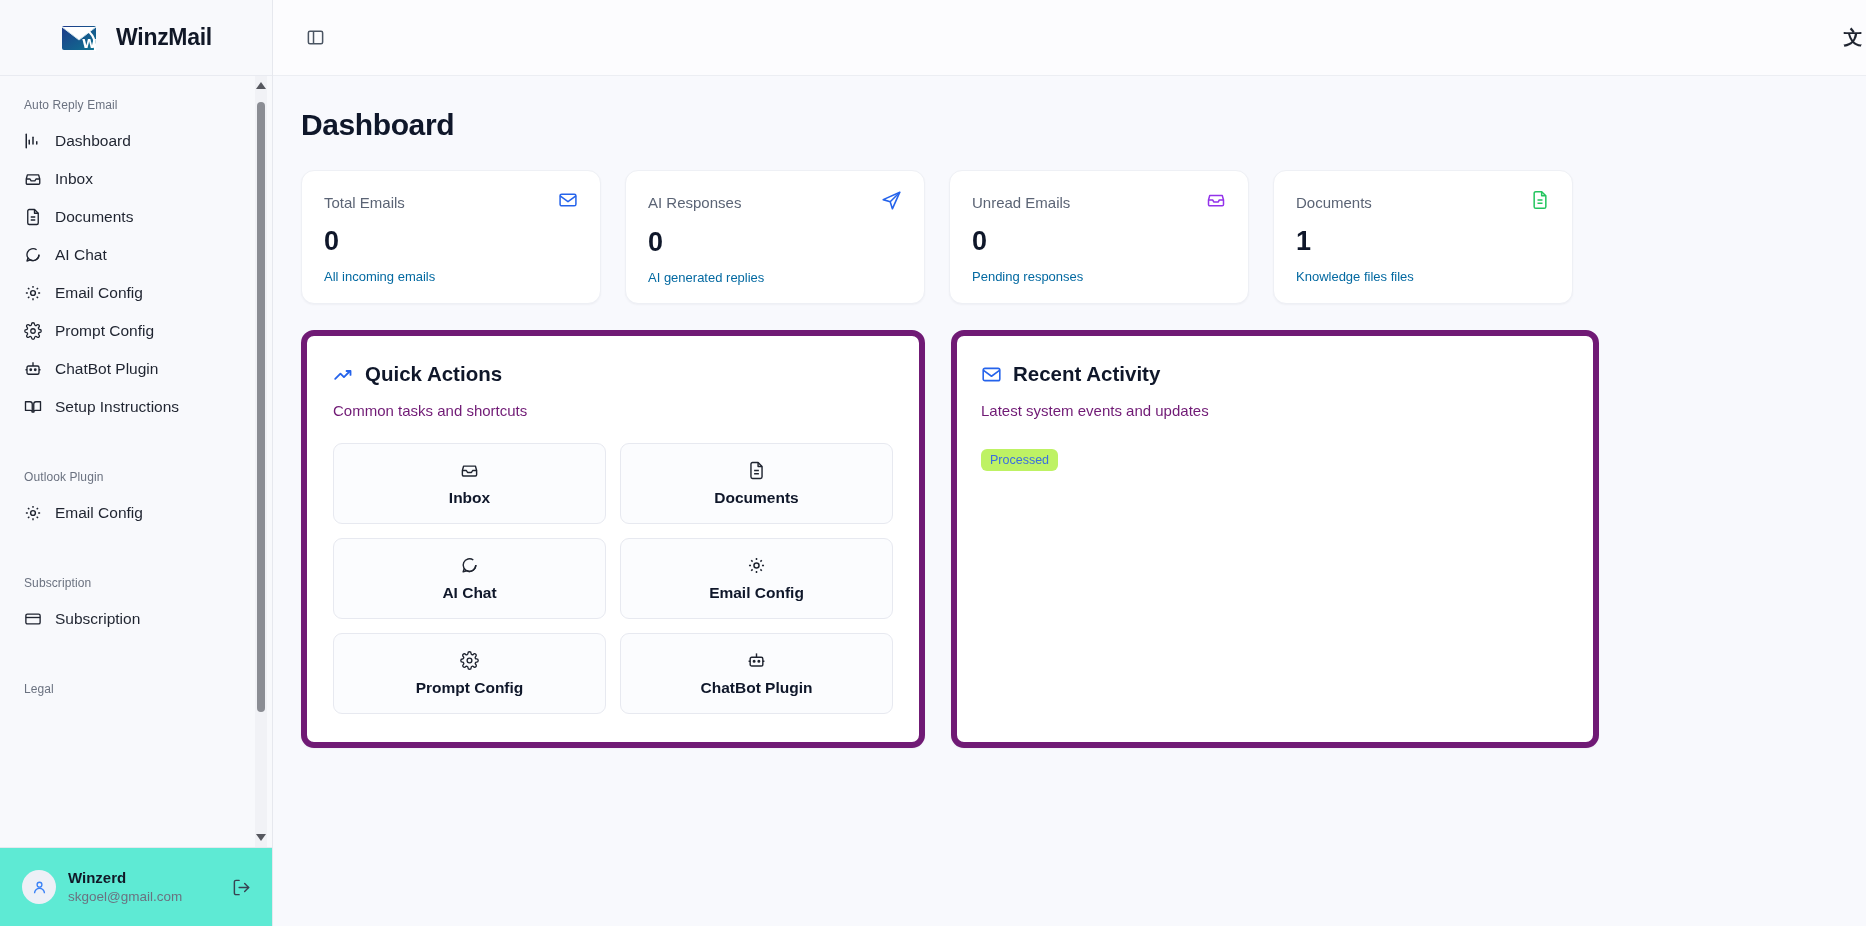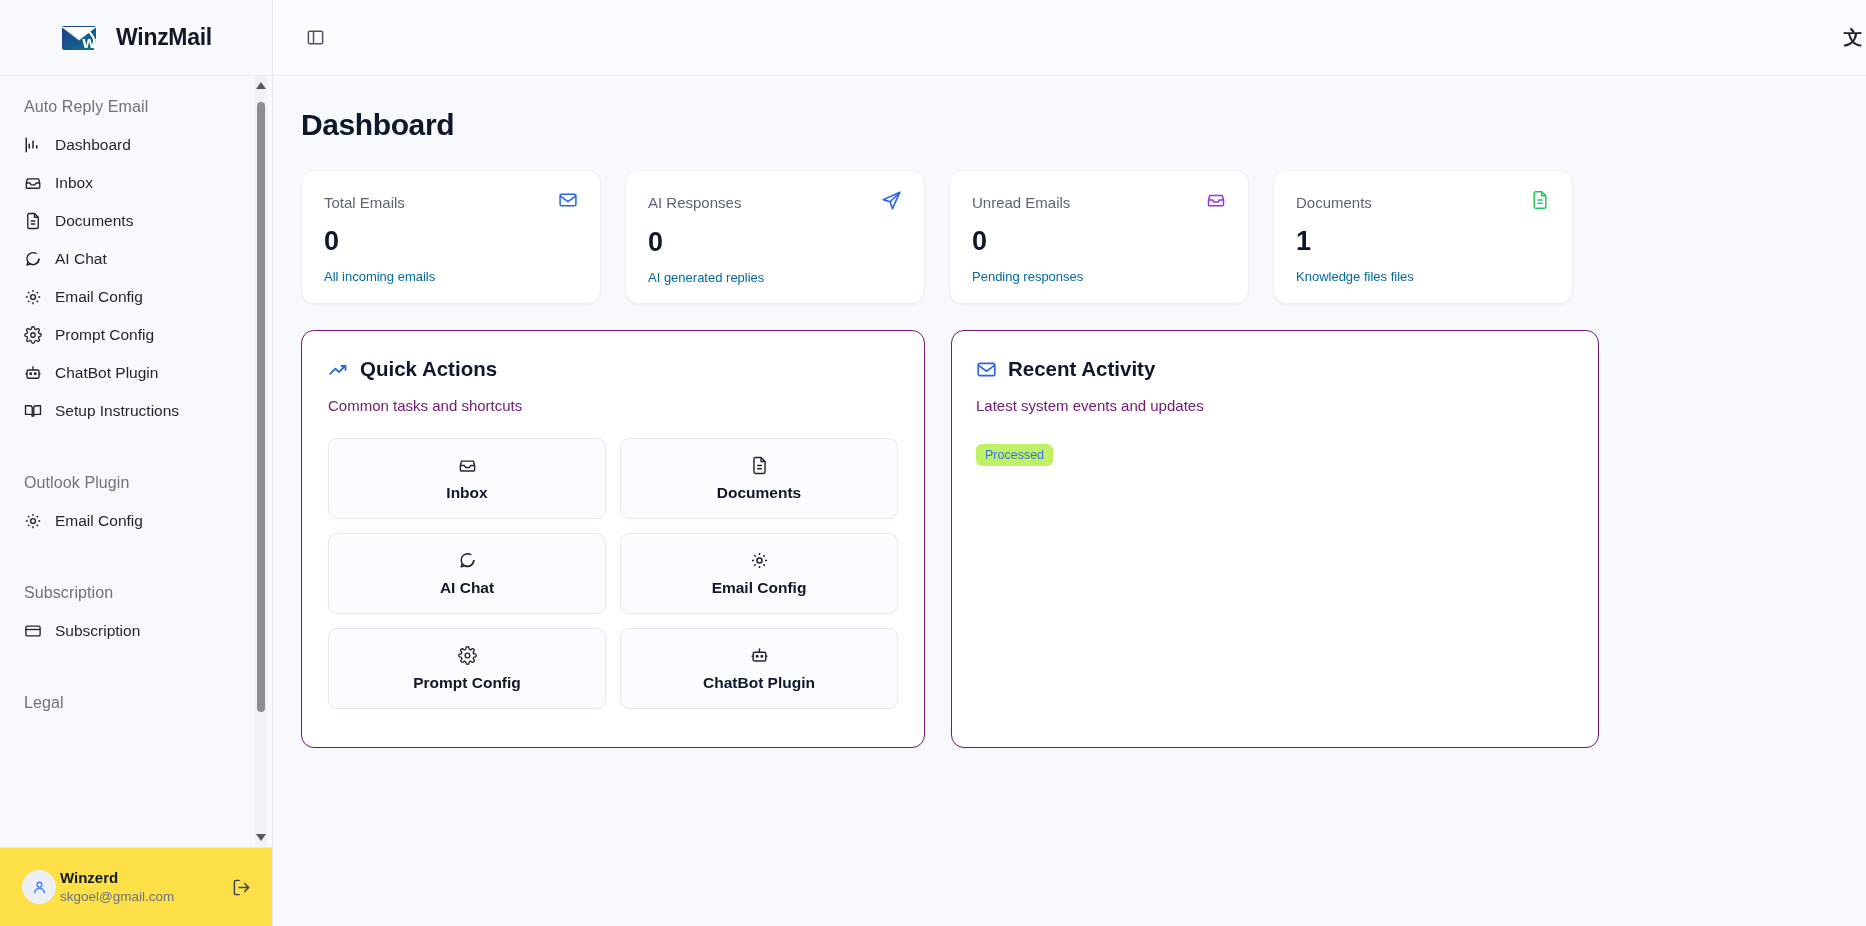--- a/index.html
+++ b/index.html
@@ -33,21 +33,21 @@
   }
 
   .nav-scroll {
     flex: 1 1 auto;
     position: relative;
     overflow: hidden;
     padding-top: 12px;
   }
   .nav-inner { padding: 0 0 0 0; }
   .nav-group-label {
-    font-size: 16px; color: #6b7280; font-weight: 400;
+    font-size: 12px; color: #6b7280; font-weight: 400;
     padding: 10px 0 10px 24px;
     letter-spacing: 0.1px;
   }
   .nav-item {
     display: flex; align-items: center; gap: 13px;
     padding: 8px 12px 8px 24px;
     font-size: 15.5px; color: #1f2430;
     cursor: pointer; height: 38px;
   }
   .nav-item .ico { width: 18px; height: 18px; flex: 0 0 18px; display:block; color:#1f2430; }
@@ -74,23 +74,23 @@
   }
   .sb-thumb {
     position: absolute; left: 2px; top: 26px;
     width: 8px; height: 610px; border-radius: 4px;
     background: #8b8d94; cursor: pointer;
   }
 
   .user-footer {
     flex: 0 0 79px; height: 79px;
     border-top: 1px solid #e6e8ee;
-    display: flex; align-items: center; gap: 4px;
+    display: flex; align-items: center; gap: 12px;
     padding: 0 16px 0 22px;
-    background: #fde047;
+    background: #5eead4;
   }
   .avatar {
     width: 34px; height: 34px; border-radius: 50%;
     background: #edf0f7; display: flex; align-items: center; justify-content: center;
     flex: 0 0 34px; color: #3b82f6;
   }
   .user-meta { flex: 1 1 auto; min-width: 0; }
   .user-name { font-size: 15px; font-weight: 700; color: #111827; line-height: 1.25; }
   .user-email { font-size: 13.5px; color: #6b7280; line-height: 1.3; }
   .logout-btn {
@@ -136,21 +136,21 @@
     padding: 19px 22px 0 22px;
     box-shadow: 0 1px 2px rgba(16,24,40,0.04);
   }
   .stat-head { display: flex; align-items: center; justify-content: space-between; }
   .stat-label { font-size: 15px; color: #5b6475; }
   .stat-value { font-size: 27px; font-weight: 700; color: #0f172a; margin-top: 14px; line-height: 1; }
   .stat-note { font-size: 13px; color: #0369a1; margin-top: 14px; }
 
   .panels-row { display: flex; gap: 26px; margin-top: 26px; }
   .panel {
-    background: #fff; border: 1px solid #701a75; border-radius: 13px;
+    background: #fff; border: 6px solid #701a75; border-radius: 13px;
     box-shadow: 0 1px 2px rgba(16,24,40,0.04);
   }
   .panel-quick { flex: 0 0 624px; width: 624px; height: 418px; padding: 26px 26px 0 26px; }
   .panel-recent { flex: 0 0 648px; width: 648px; height: 418px; padding: 26px 24px 0 24px; }
   .panel-title { display: flex; align-items: center; gap: 11px; font-size: 20.5px; font-weight: 700; color: #0f172a; }
   .panel-title .ico { width: 21px; height: 21px; flex: 0 0 21px; color: #2563eb; display: block; }
   .panel-sub { font-size: 15px; color: #701a75; margin-top: 16px; }
 
   .qa-grid {
     display: grid; grid-template-columns: 1fr 1fr; gap: 14px;

